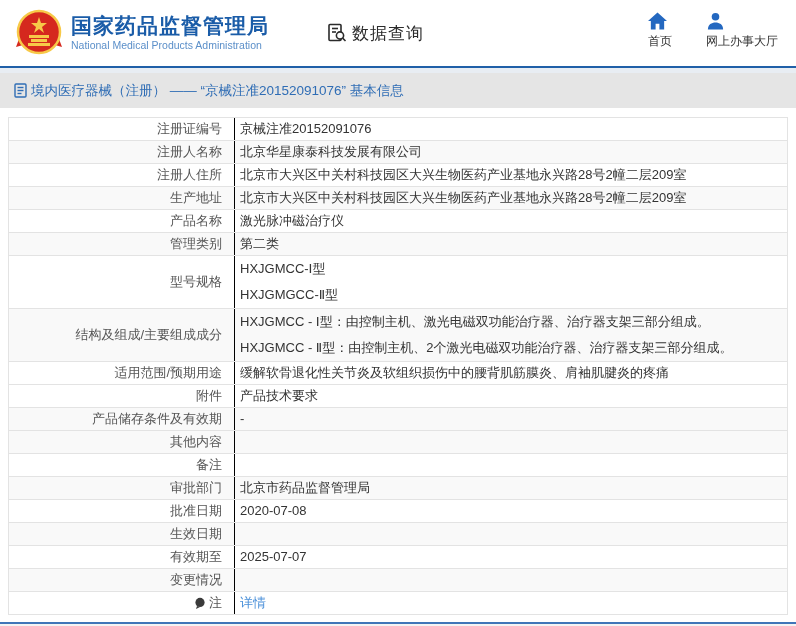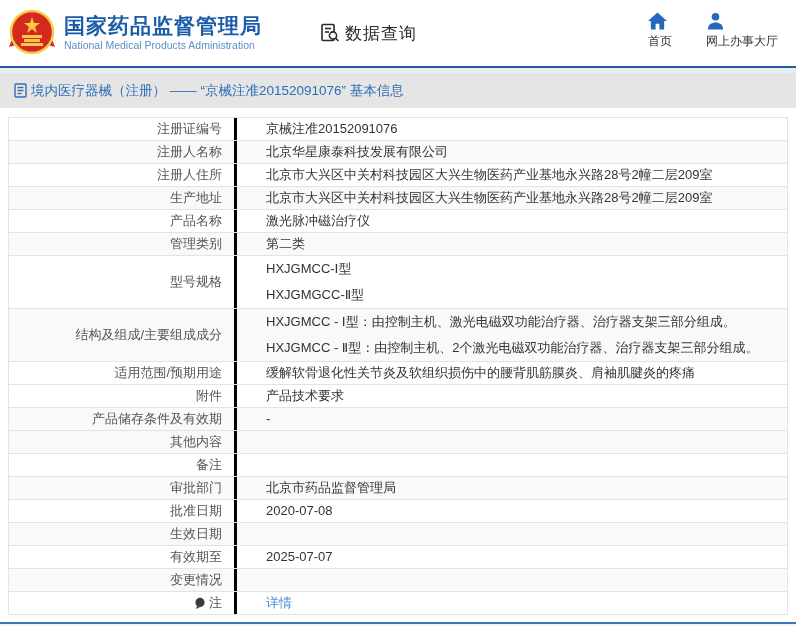--- a/index.html
+++ b/index.html
@@ -1,20 +1,20 @@
 <!DOCTYPE html>
 <html><head>
 <meta charset="utf-8">
 <style>
   * { box-sizing: border-box; margin: 0; padding: 0; }
   html,body { width:796px; height:626px; overflow:hidden; background:#fff;
     font-family:"Liberation Sans","DejaVu Sans",sans-serif; }
 
   
-  .header { height:66px; display:flex; align-items:center; padding:0 20px 0 8px; position:relative; background:#fff; }
+  .header { height:66px; display:flex; align-items:center; padding:0 20px 0 8px; position:relative; background:#fff;margin-left:7px; }
   .logo-wrap { display:flex; align-items:center; cursor:pointer; }
   .emblem { width:48px; height:48px; flex:0 0 48px; }
   .title-block { margin-left:8px; }
   .agency-title { color:#1a5ca8; font-size:21px; font-weight:bold; letter-spacing:1px; line-height:24px; }
   .agency-subtitle { color:#5b8fc9; font-size:10.5px; line-height:14px; }
   .section-query { display:flex; align-items:center; margin-left:58px; cursor:pointer; }
   .query-icon { width:20px; height:20px; margin-right:5px; }
   .query-label { color:#2b2b2b; font-size:17px; letter-spacing:1px; }
   .header-nav { position:absolute; right:18px; top:12px; display:flex; gap:34px; }
   .nav-item { display:flex; flex-direction:column; align-items:flex-start; gap:3px; cursor:pointer; }
@@ -30,21 +30,21 @@
   .crumb-text { color:#2f6db5; font-size:13.5px; }
 
   .gap { height:9px; background:#fff; }
 
   
   .info-table { margin:0 8px; border:1px solid #e3e3e3; border-bottom:none; }
   .row { display:flex; border-bottom:1px solid #e3e3e3; background:#fff; }
   .row.alt { background:#f9f9f9; }
   .cell-label { width:225px; flex:0 0 225px; display:flex; align-items:center; justify-content:flex-end;
     text-align:right; padding-right:12px; color:#555; font-size:13px; }
-  .cell-value { flex:1; border-left:3px solid #000000; padding-left:29px; color:#333; font-size:13px;
+  .cell-value { flex:1; border-left:1px solid #000000; padding-left:5px; color:#333; font-size:13px;
     display:flex; flex-direction:column; justify-content:center; }
   .row.single { height:23px; }
   .row.tall .line { line-height:26px; height:26px; white-space:nowrap; overflow:hidden; }
   .cell-value .line { line-height:22px; }
   .value-link { color:#4a90d9; text-decoration:none; cursor:pointer;font-family:Liberation Serif, serif; }
   .note-icon { width:12px; height:12px; margin-right:3px; display:inline-block; }
 
   
   .footer-line { margin-top:7px; height:2px; background:#4076b8; }
   .footer-strip { height:6px; background:#f4f4f4; }

